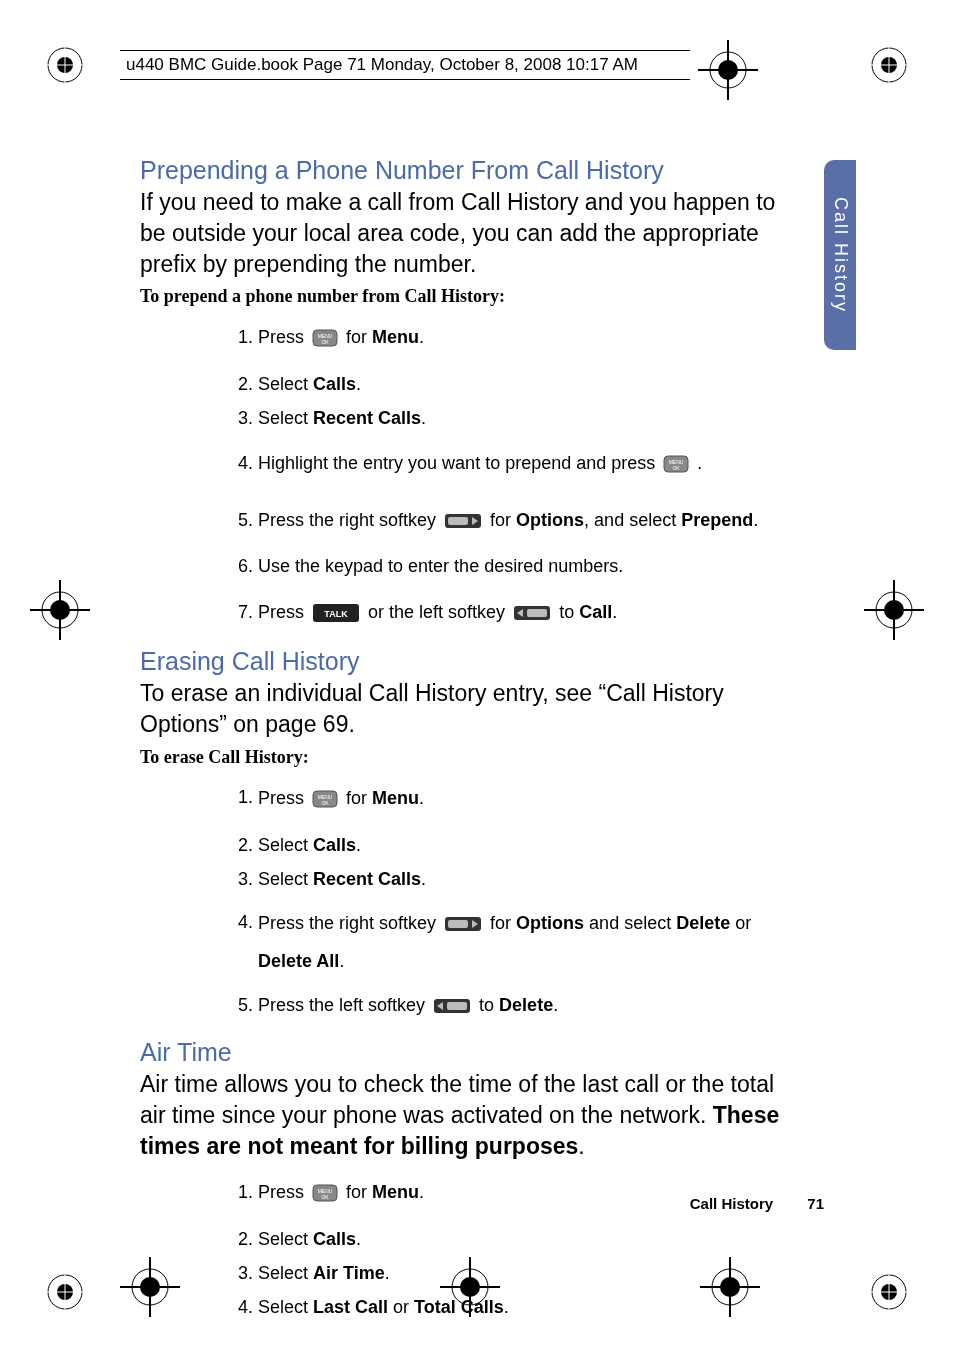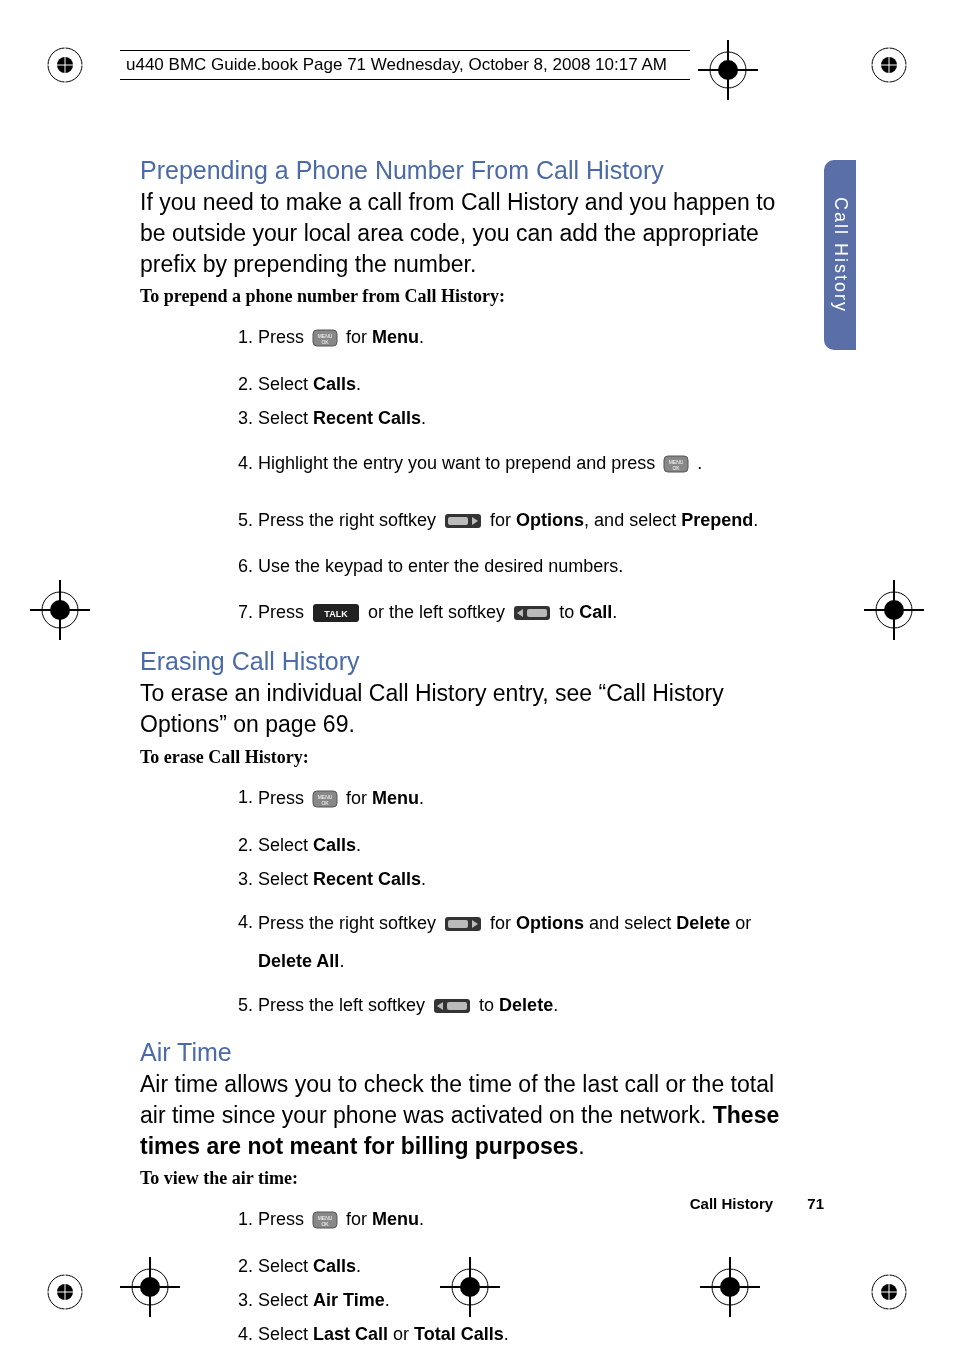--- a/index.html
+++ b/index.html
@@ -201,21 +201,21 @@
 </div>
 <div class="cross-mark cross-bot3">
   <svg viewBox="0 0 60 60">
       <circle cx="30" cy="30" r="10" fill="#000"></circle>
       <circle cx="30" cy="30" r="18" fill="none" stroke="#000" stroke-width="1"></circle>
       <path d="M30 0v60M0 30h60" stroke="#000" stroke-width="2"></path>
     </svg>
 </div>
 
 <div class="header-bar">
-  <span>u440 BMC Guide.book  Page 71  Wednesday, October 8, 2008  10:17 AM</span>
+  <span>u440 BMC Guide.book  Page 71  Monday, October 8, 2008  10:17 AM</span>
 </div>
 
 <div class="side-tab">
   <span>Call History</span>
 </div>
 
 <div class="content">
 
   <h2 class="section">Prepending a Phone Number From Call History</h2>
   <p class="body">If you need to make a call from Call History and you happen to be outside your local area code, you can add the appropriate prefix by prepending the number.</p>
@@ -309,21 +309,20 @@
             <rect x="14" y="4" width="20" height="8" rx="2" fill="#bbb"></rect>
           </svg></span>
       <span> to </span><span class="bold">Delete</span><span>.</span>
     </li>
   </ol>
 
   <h2 class="section">Air Time</h2>
   <p class="body">
     <span>Air time allows you to check the time of the last call or the total air time since your phone was activated on the network. </span><span class="bold">These times are not meant for billing purposes</span><span>.</span>
   </p>
-  <p class="bold-lead">To view the air time:</p>
   <ol class="steps">
     <li>
       <span>Press </span>
       <span class="key"><svg width="26" height="18">
             <rect x="1" y="1" width="24" height="16" rx="4" fill="#888" stroke="#555"></rect>
             <text x="13" y="9" font-size="5" fill="#fff" text-anchor="middle">MENU</text>
             <text x="13" y="15" font-size="5" fill="#fff" text-anchor="middle">OK</text>
           </svg></span>
       <span> for </span><span class="bold">Menu</span><span>.</span>
     </li>

